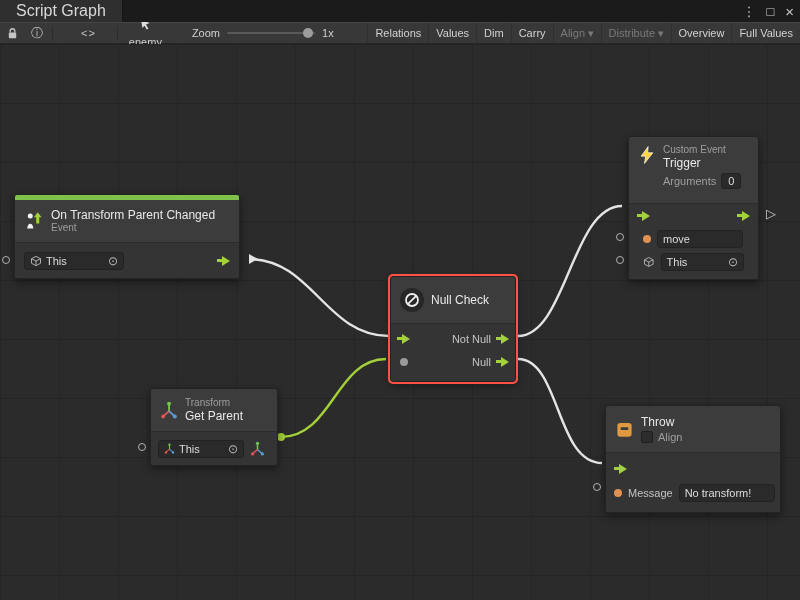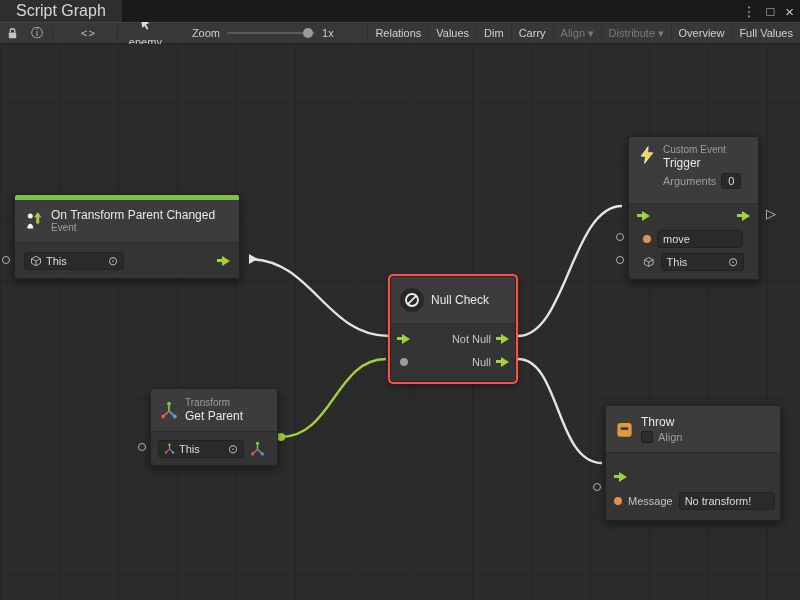--- a/index.html
+++ b/index.html
@@ -122,21 +122,21 @@
   #node-trigger .field{ width:92px; }
   .hollow-arrow{ position:absolute; right:-18px; top:70px; color:#cfcfcf;
     font-size:13px; line-height:1; }
 
   
   #node-throw{ left:605px; top:361px; width:176px; }
   #node-throw .node-header{ height:46px; }
   .checkbox{ width:12px; height:12px; background:#2c2c2c; border:1px solid #1e1e1e;
     border-radius:2px; display:inline-block; flex:none; }
   .check-row{ display:flex; align-items:center; gap:5px; margin-top:2px; }
-  #node-throw .node-body{ padding:12px 0 6px 0; }
+  #node-throw .node-body{ padding:4px 0 6px 0; }
   #node-throw .flow-row{ height:23px; display:flex; align-items:center; padding:0 8px; }
   #node-throw .msg-row{ height:26px; display:flex; align-items:center; gap:6px;
     padding:0 8px; }
   #node-throw .text-field{ width:96px; }
 </style>
 </head>
 <body>
 
 <svg width="0" height="0" style="position:absolute" aria-hidden="true">
   <defs>

